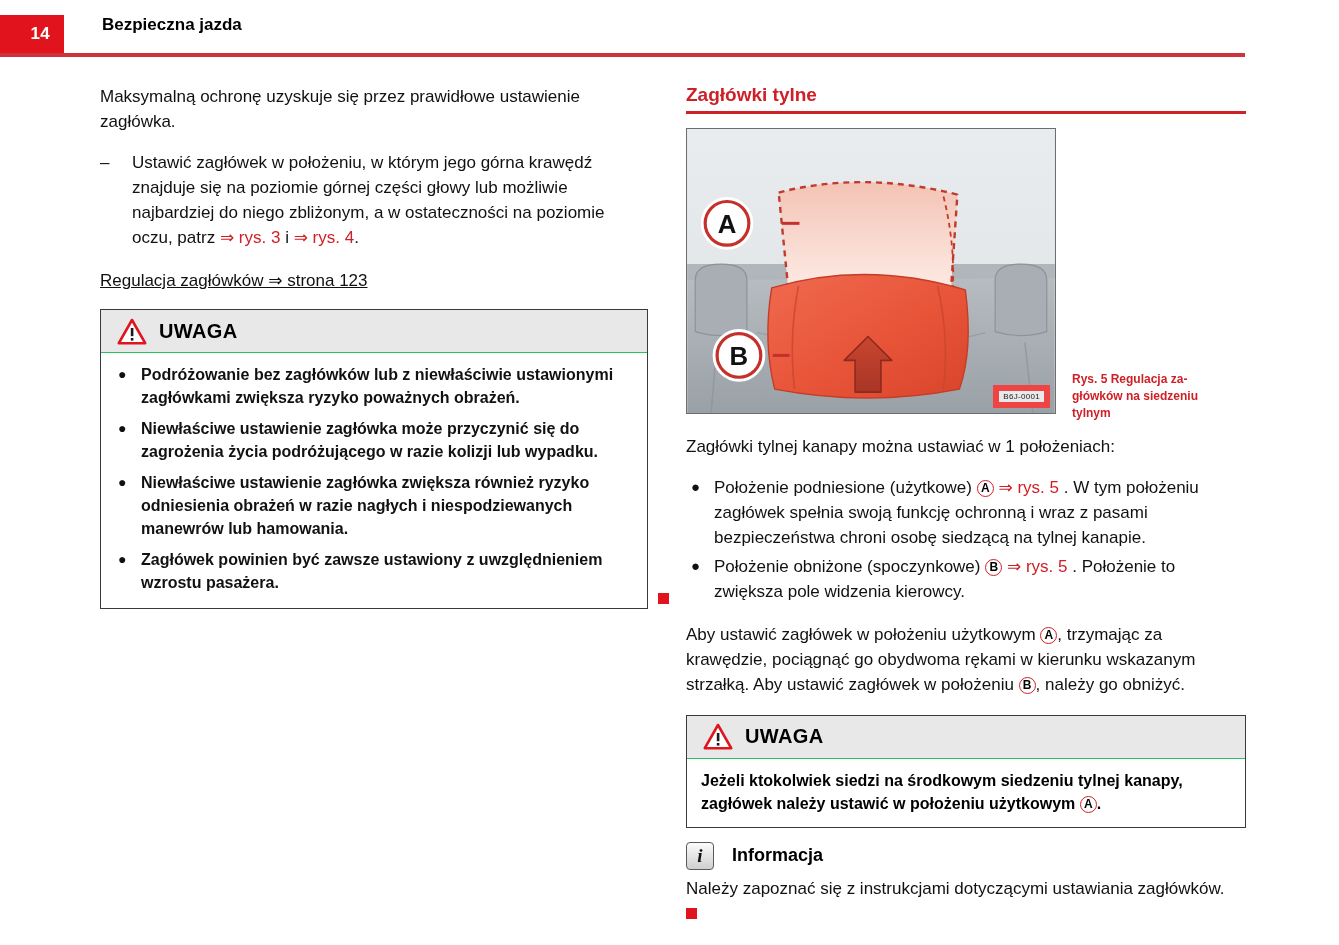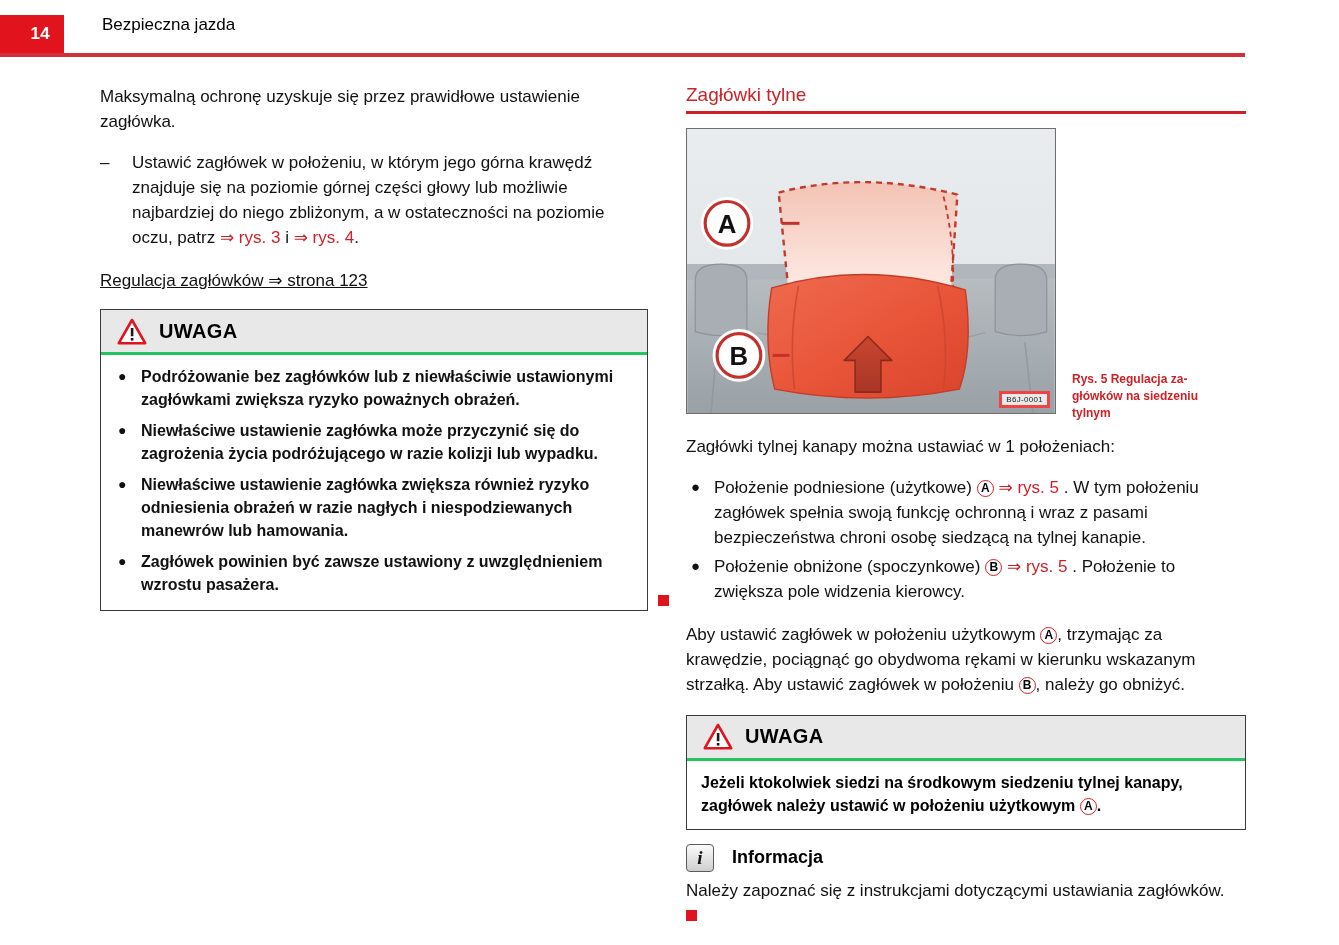--- a/index.html
+++ b/index.html
@@ -21,21 +21,21 @@
     background:#e1131d;
   }
   .page-num{
     position:absolute;left:0;top:0;width:50px;height:38px;
     display:flex;align-items:center;justify-content:flex-end;
     color:#ffffff;font-size:17px;font-weight:bold;letter-spacing:.3px;
   }
   .chapter-title{
     position:absolute;left:102px;top:0;height:20px;
     display:flex;align-items:center;
-    font-size:17px;font-weight:normal;color:#000;
+    font-size:17px;font-weight:bold;color:#000;
   }
   .header-rule{
     position:absolute;left:0;top:38px;width:1245px;height:4px;
     background:#cf3339;
   }
 
   
   .col-left{
     position:absolute;left:100px;top:84px;width:548px;
   }
@@ -82,21 +82,21 @@
 
   
   .warnbox{
     border:1.5px solid #3a3a3a;
     background:#ffffff;
     box-sizing:border-box;
     position:relative;
   }
   .warnbox-head{
     background:#e8e8e8;
-    border-bottom:3px solid #22c55e;
+    border-bottom:1px solid #22c55e;
     height:42px;
     display:flex;align-items:center;
     padding-left:16px;
   }
   .warnbox-head .wtitle{
     font-size:20px;font-weight:bold;letter-spacing:.4px;margin-left:12px;
   }
   .warn-tri{width:30px;height:27px;display:block;}
   .warnbox-body{
     padding:10px 14px 12px 14px;
@@ -127,39 +127,39 @@
     position:absolute;left:0;top:0;width:370px;height:286px;
     border:1px solid #6e6e6e;box-sizing:border-box;overflow:hidden;
     background:#d9dde0;
   }
   .fig-caption{
     position:absolute;left:386px;top:243px;width:174px;
     color:#cf2027;font-size:12px;font-weight:bold;line-height:17px;
   }
   .fig-code{
     position:absolute;right:5px;bottom:5px;
-    background:#e9e9e9;border:3px solid #ef4444;
+    background:#e9e9e9;border:6px solid #ef4444;
     font-size:8px;font-family:"Liberation Sans",sans-serif;
     padding:1px 4px;color:#222;letter-spacing:.3px;
   }
 
   
   .infohead{display:flex;align-items:center;margin:14px 0 6px 0;}
   .info-icon{
     width:28px;height:28px;border:1.5px solid #5a5a5a;border-radius:4px;
     background:linear-gradient(180deg,#fbfbfb,#cfcfcf);
     display:flex;align-items:center;justify-content:center;
     font-family:"Liberation Serif",serif;font-style:italic;font-weight:bold;
     font-size:19px;color:#111;box-sizing:border-box;
   }
   .info-title{font-size:18px;font-weight:bold;margin-left:18px;}
 
   
   .sec-head{
-    color:#cf2027;font-size:19px;font-weight:normal;
+    color:#cf2027;font-size:19px;font-weight:bold;
     padding-bottom:5px;
   }
   .sec-rule{height:2.5px;background:#cf2027;width:100%;}
 </style>
 </head>
 <body>
 
 <div class="page-header">
   <div class="page-num-block">
     <div class="page-num">14</div>

